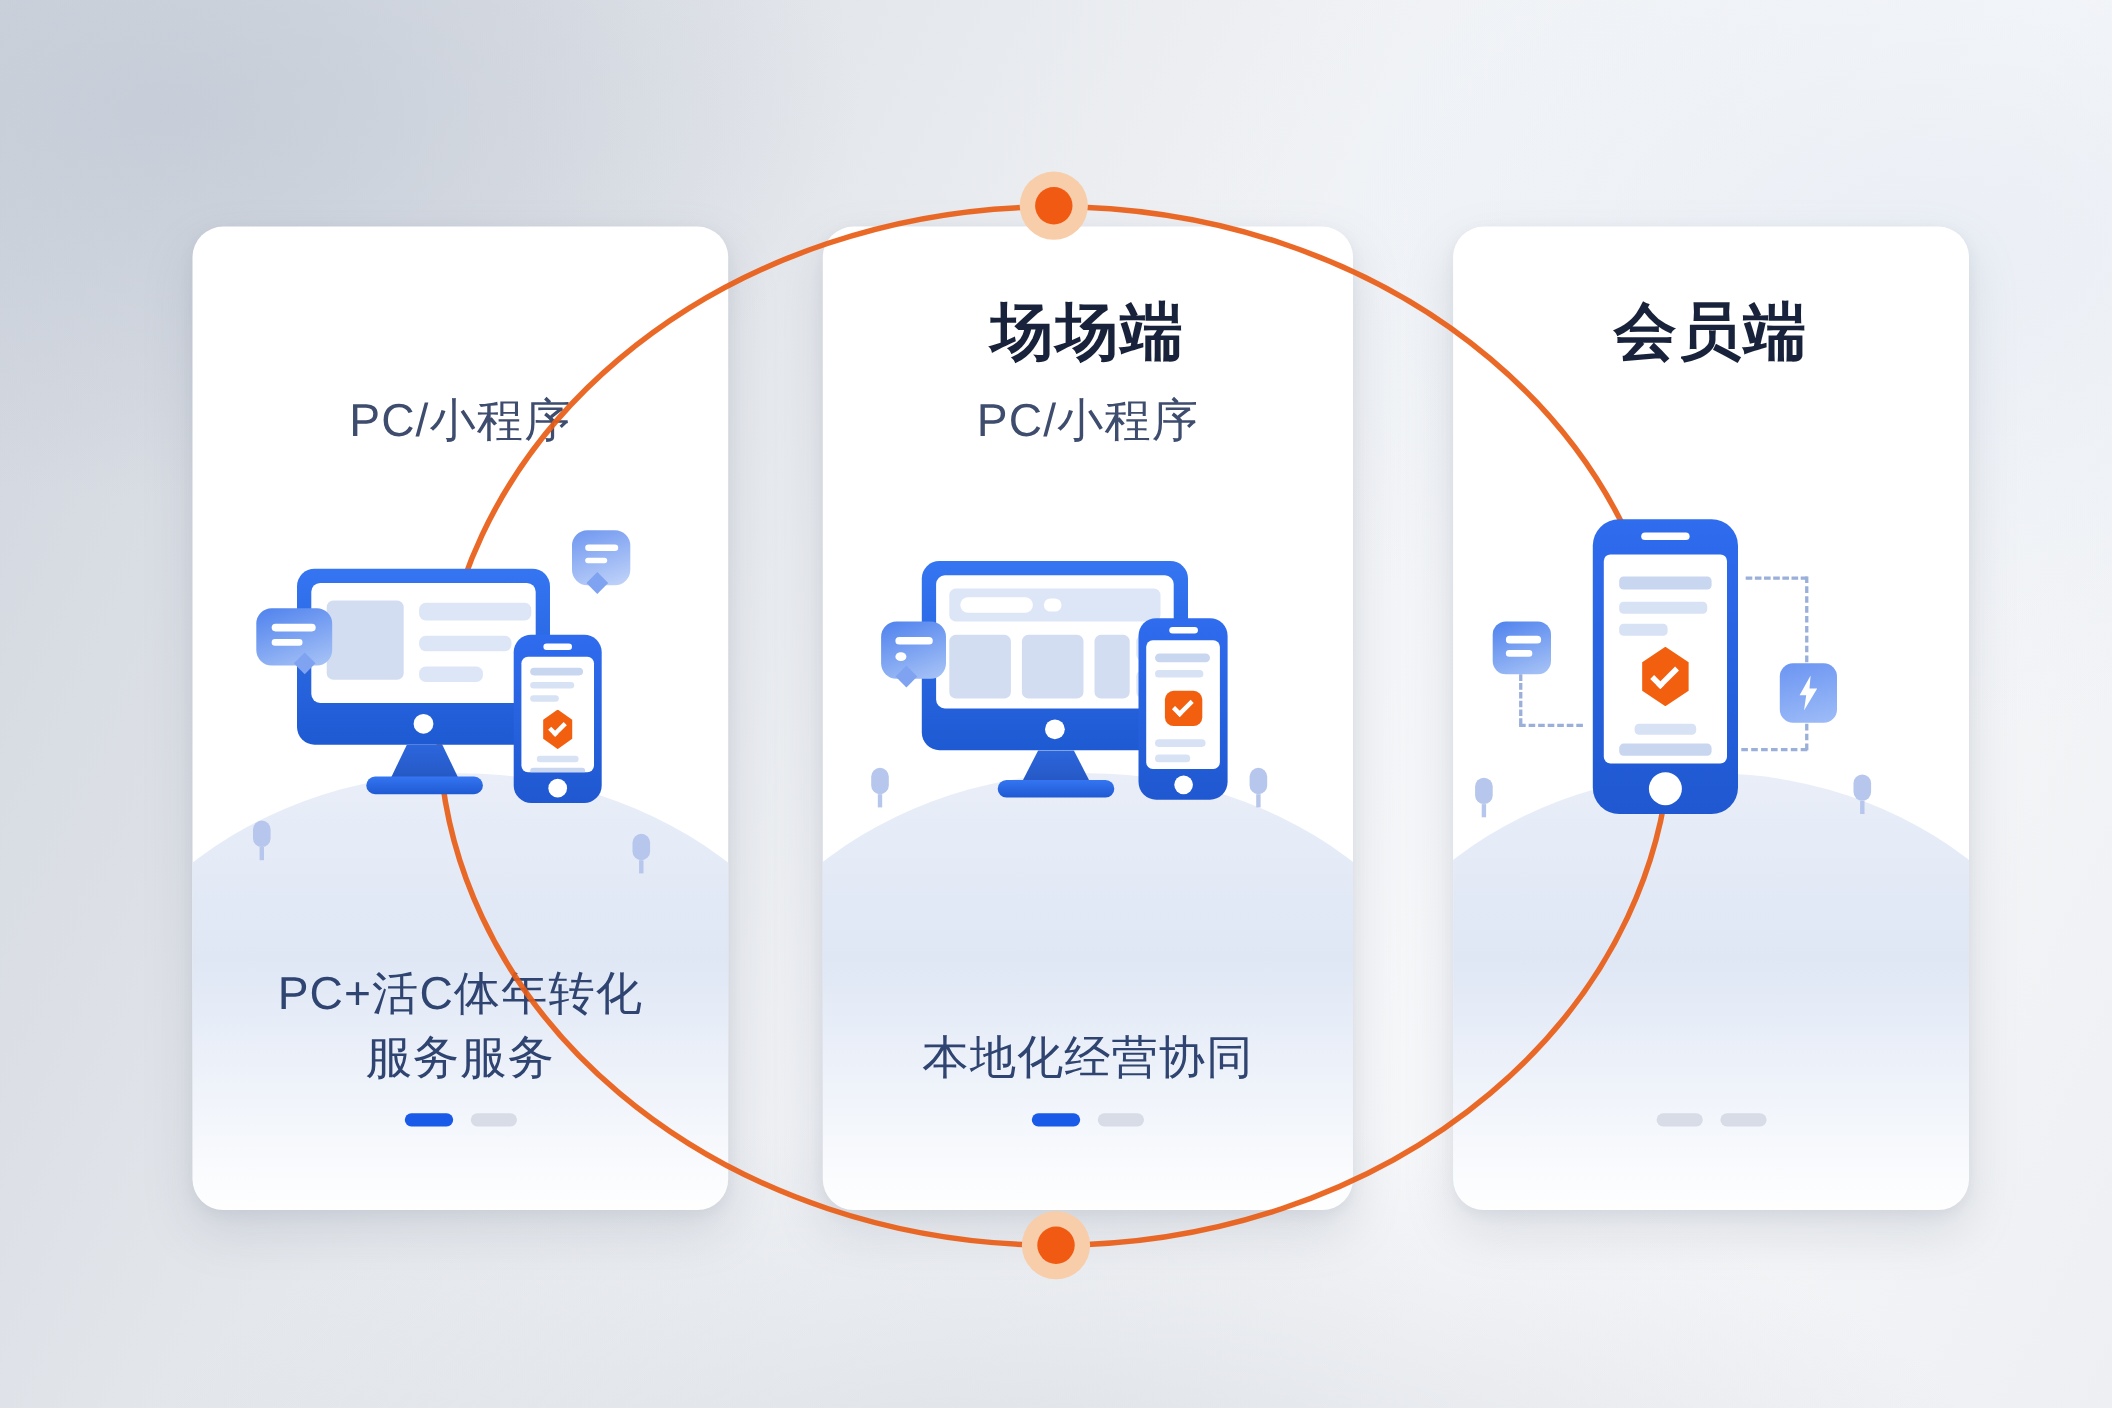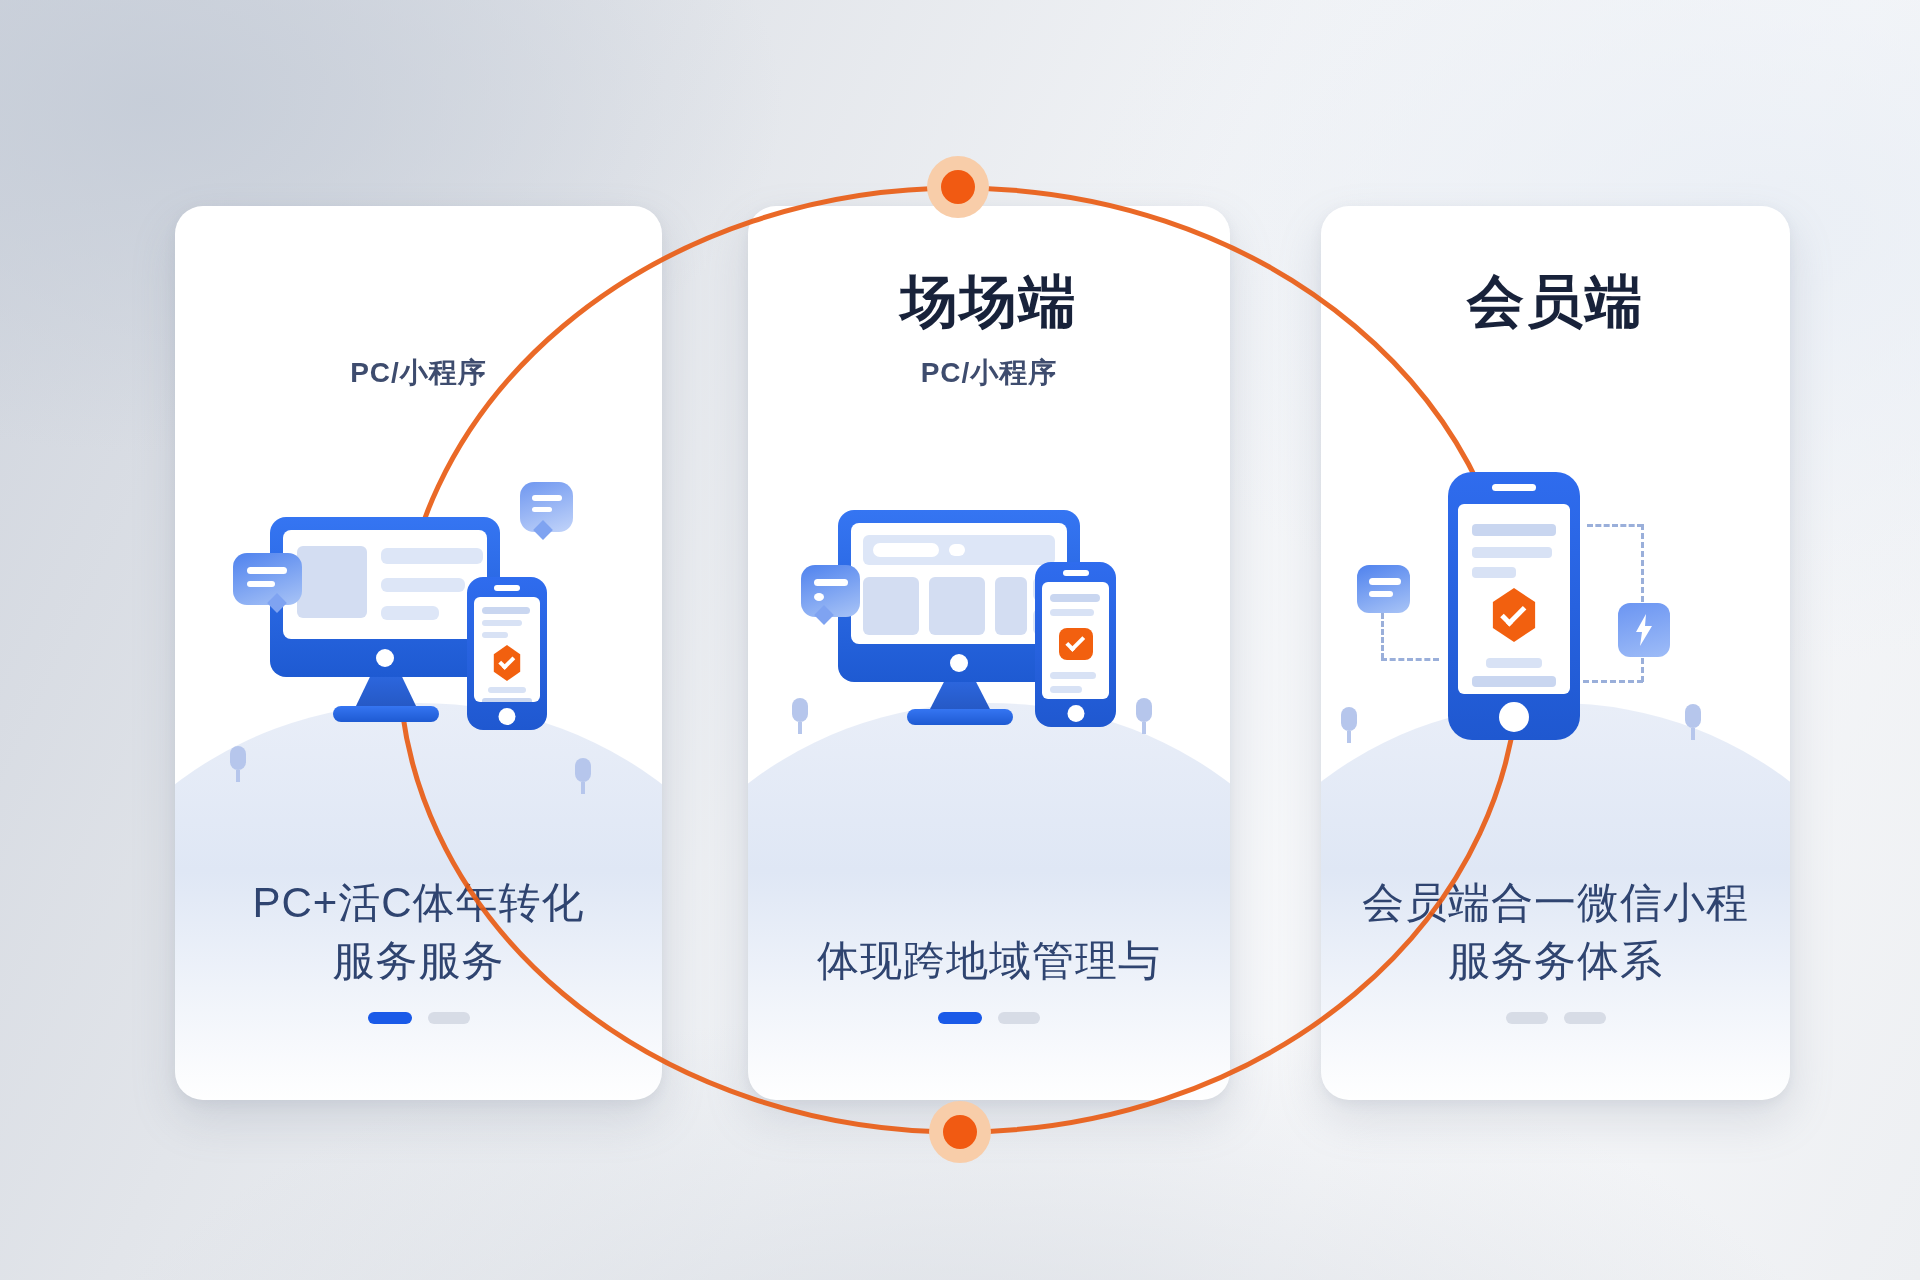--- a/index.html
+++ b/index.html
@@ -23,21 +23,21 @@
   #card-merchant { left:175px;  width:487px; }
   #card-venue    { left:748px;  width:482px; }
   #card-member   { left:1321px; width:469px; }
 
   .card-title {
     position:absolute; top:58px; left:0; width:100%; text-align:center;
     font-size:57px; font-weight:800; color:#18223a; letter-spacing:2px;
   }
   .card-subtitle {
     position:absolute; top:148px; left:0; width:100%; text-align:center;
-    font-size:28px; font-weight:700; color:#3e4c6e; letter-spacing:1px;
+    font-size:42px; font-weight:400; color:#3e4c6e; letter-spacing:1px;
   }
   .card-desc {
     position:absolute; top:668px; left:0; width:100%; text-align:center;
     font-size:42px; line-height:58px; font-weight:500; color:#2f4470; letter-spacing:1px;
   }
   .pills {
     position:absolute; top:806px; left:0; width:100%;
     display:flex; justify-content:center; gap:16px;
   }
   .pill { width:42px; height:12px; border-radius:6px; background:#d7dce6; }
@@ -234,21 +234,21 @@
         <div class="stem"></div>
     </div>
     <div class="tree" style="left:388px;top:492px;">
       <div class="head"></div>
         <div class="stem"></div>
     </div>
   </div>
 
   <div class="card-desc">
     <br>
-    <span>体现跨地域管理与</span>
+    <span>本地化经营协同</span>
   </div>
   <div class="pills">
     <span class="pill active"></span>
     <span class="pill inactive"></span>
   </div>
 </section>
 
 <section class="card" id="card-member">
   <h2 class="card-title">会员端</h2>
 
@@ -292,24 +292,20 @@
     <div class="tree" style="left:20px;top:501px;">
       <div class="head"></div>
         <div class="stem"></div>
     </div>
     <div class="tree" style="left:364px;top:498px;">
       <div class="head"></div>
         <div class="stem"></div>
     </div>
   </div>
 
-  <div class="card-desc">
-    <span>会员端合一微信小程</span><br>
-    <span>服务务体系</span>
-  </div>
   <div class="pills">
     <span class="pill inactive"></span>
     <span class="pill inactive"></span>
   </div>
 </section>
 
 <svg id="orbit" width="1920" height="1280">
   <ellipse cx="959" cy="660" rx="560" ry="472" fill="none" stroke="#e85c15" stroke-width="5" opacity="0.92"></ellipse>
 </svg>
 <svg id="orbit-dots" width="1920" height="1280">

